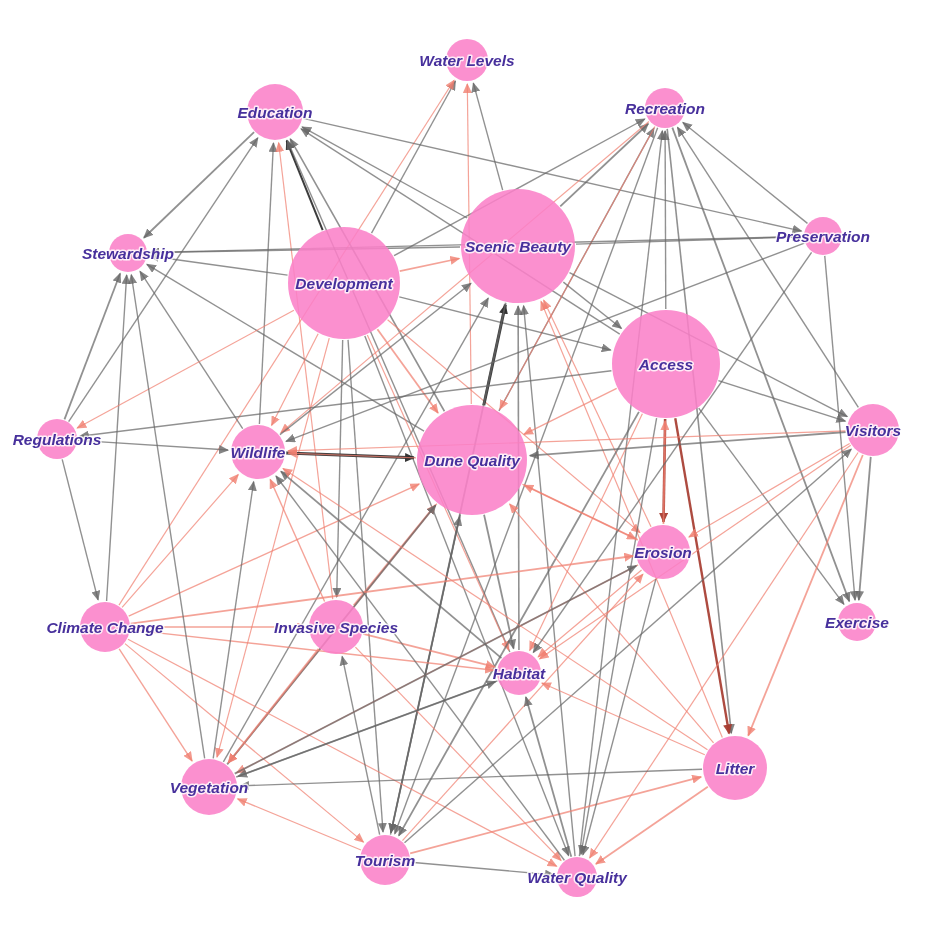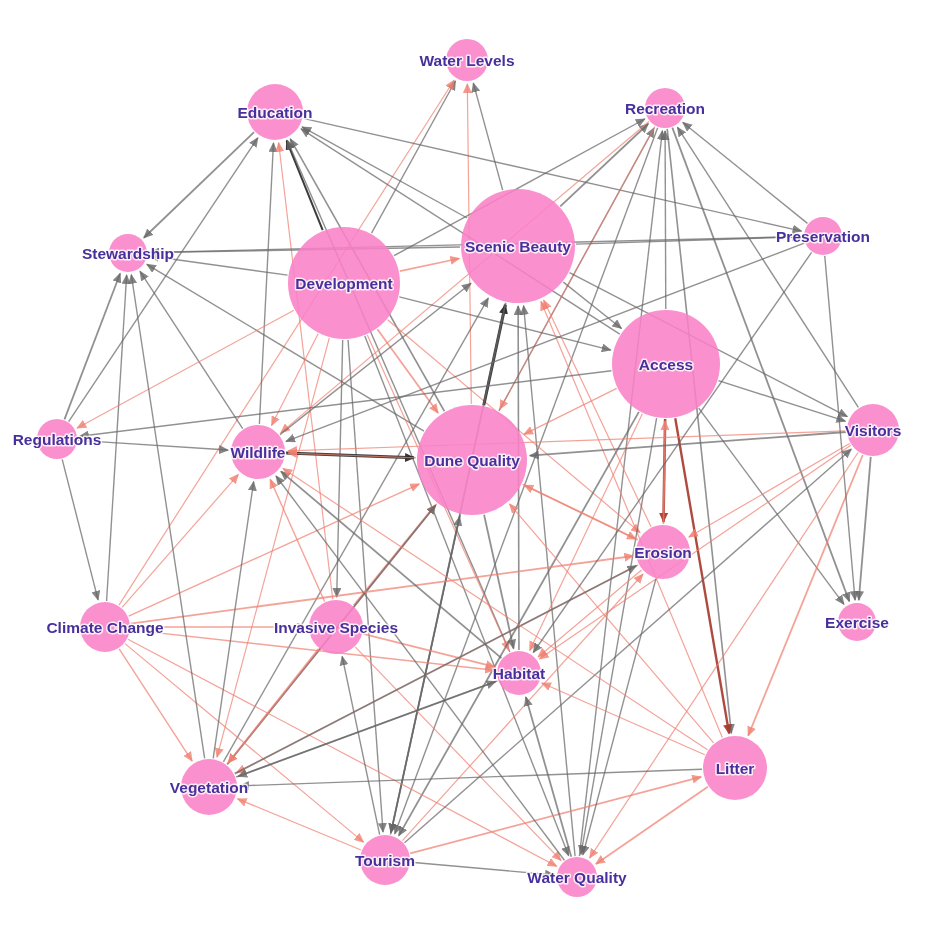--- a/index.html
+++ b/index.html
@@ -2,20 +2,21 @@
 <html><head>
 <meta charset="utf-8">
 <style>
   html,body{margin:0;padding:0;background:#ffffff;}
   #stage{
     position:relative;
     width:936px;height:936px;
     background:#ffffff;
     overflow:hidden;
     font-family:"Liberation Sans", sans-serif;
+    font-style:italic;
   }
   svg{display:block;}
   .node-label{
     font-family:"Liberation Sans", sans-serif;
     font-weight:bold;
     font-size:15.5px;
     paint-order:stroke;
     stroke:#ffffff;
     stroke-width:3px;
     stroke-opacity:0.82;

